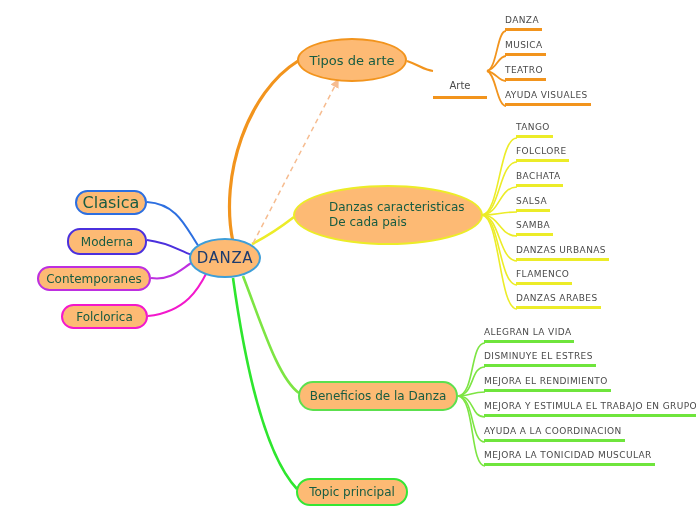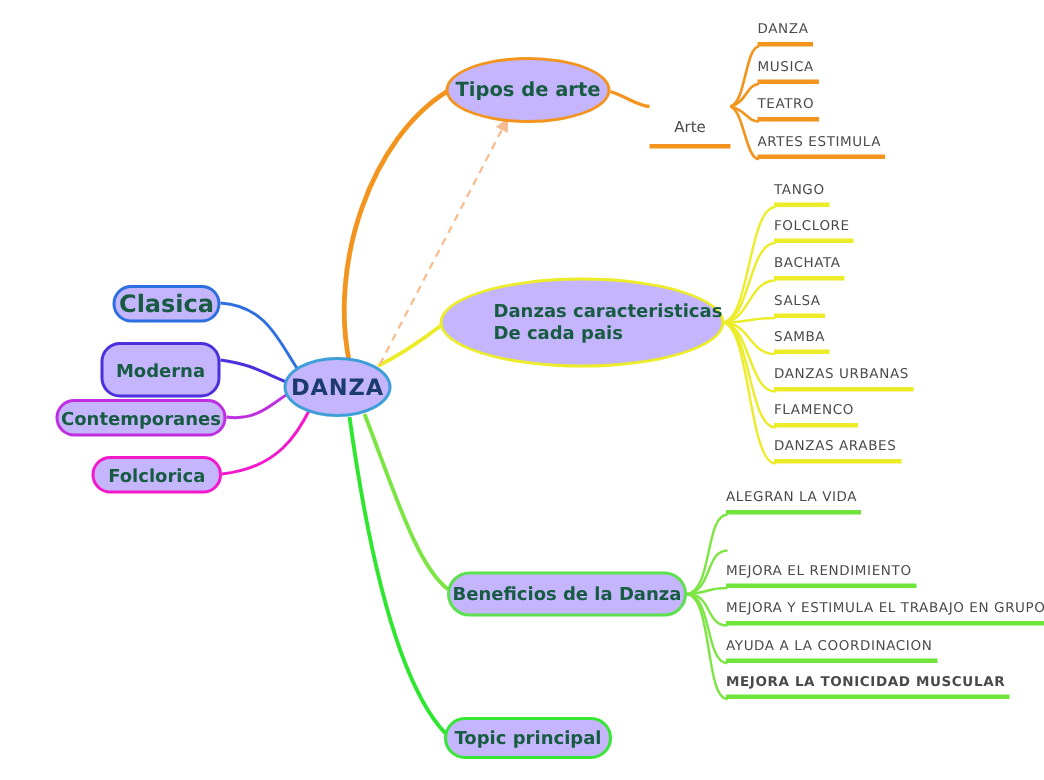--- a/index.html
+++ b/index.html
@@ -2,31 +2,31 @@
 <html><head>
 <meta charset="utf-8">
 <style>
   html,body{margin:0;padding:0;background:#ffffff;}
   .canvas{
     position:relative;width:696px;height:520px;background:#ffffff;overflow:hidden;
     font-family:"DejaVu Sans","Liberation Sans",sans-serif;
   }
   .wires{position:absolute;top:0;left:0;}
   .node{
-    position:absolute;box-sizing:border-box;background:#c4b5fd;
+    position:absolute;box-sizing:border-box;background:#fdba74;
     display:flex;align-items:center;justify-content:center;
-    font-weight:bold;color:#175C42;white-space:nowrap;
+    font-weight:normal;color:#175C42;white-space:nowrap;
   }
   .ellipse{border-radius:50%;}
   .center-node{
     left:189px;top:238px;width:72px;height:40px;border:2px solid #3E9ED8;
     font-size:15px;letter-spacing:.6px;color:#1D3C6E;z-index:3;
   }
   .n-clasica{left:75px;top:190px;width:72px;height:25px;border:2px solid #2D6FE0;font-size:16px;border-radius:13px;}
-  .n-moderna{left:67px;top:228px;width:80px;height:37px;border:2px solid #4B30DD;font-size:12px;border-radius:13px;}
+  .n-moderna{left:67px;top:228px;width:80px;height:27px;border:2px solid #4B30DD;font-size:12px;border-radius:13px;}
   .n-contemporanes{left:37px;top:266px;width:114px;height:25px;border:2px solid #BD2FE0;font-size:12px;border-radius:13px;}
   .n-folclorica{left:61px;top:304px;width:87px;height:25px;border:2px solid #F318CC;font-size:12px;border-radius:13px;}
   .n-tipos{left:297px;top:38px;width:110px;height:44px;border:2px solid #F2941D;font-size:13px;}
   .n-danzas{left:293px;top:185px;width:190px;height:60px;border:2px solid #ECEC28;font-size:12px;
             justify-content:flex-start;padding-left:34px;line-height:15px;}
   .n-beneficios{left:298px;top:381px;width:160px;height:30px;border:2px solid #5CE04E;font-size:12px;border-radius:16px;}
   .n-topic{left:296px;top:478px;width:112px;height:28px;border:2px solid #35E635;font-size:12px;border-radius:15px;}
   .item{
     position:absolute;font-size:9px;line-height:10px;letter-spacing:.4px;color:#4A4A4A;
     white-space:nowrap;padding:0 3px 3px 0;border-bottom:3px solid #000;z-index:2;
@@ -104,30 +104,31 @@
   </div>
 
   <div class="node n-beneficios">Beneficios de la Danza</div>
   <div class="node n-topic">Topic principal</div>
 
   <div class="arte-label">Arte</div>
 
   <div class="item u-orange" style="left:505px;top:15px;">DANZA</div>
   <div class="item u-orange" style="left:505px;top:40px;">MUSICA</div>
   <div class="item u-orange" style="left:505px;top:65px;">TEATRO</div>
-  <div class="item u-orange" style="left:505px;top:90px;">ARTES ESTIMULA</div>
+  <div class="item u-orange" style="left:505px;top:90px;">AYUDA VISUALES</div>
 
   <div class="item u-yellow" style="left:516px;top:122px;">TANGO</div>
   <div class="item u-yellow" style="left:516px;top:146px;">FOLCLORE</div>
   <div class="item u-yellow" style="left:516px;top:171px;">BACHATA</div>
   <div class="item u-yellow" style="left:516px;top:196px;">SALSA</div>
   <div class="item u-yellow" style="left:516px;top:220px;">SAMBA</div>
   <div class="item u-yellow" style="left:516px;top:245px;">DANZAS URBANAS</div>
   <div class="item u-yellow" style="left:516px;top:269px;">FLAMENCO</div>
   <div class="item u-yellow" style="left:516px;top:293px;">DANZAS  ARABES</div>
 
   <div class="item u-green" style="left:484px;top:327px;">ALEGRAN LA VIDA</div>
+  <div class="item u-green" style="left:484px;top:351px;">DISMINUYE EL ESTRES</div>
   <div class="item u-green" style="left:484px;top:376px;">MEJORA EL RENDIMIENTO</div>
   <div class="item u-green" style="left:484px;top:401px;">MEJORA Y ESTIMULA EL TRABAJO EN GRUPO</div>
   <div class="item u-green" style="left:484px;top:426px;">AYUDA A LA COORDINACION</div>
-  <div class="item u-green" style="left:484px;top:450px;font-weight:bold;">MEJORA LA TONICIDAD MUSCULAR</div>
+  <div class="item u-green" style="left:484px;top:450px;">MEJORA LA TONICIDAD MUSCULAR</div>
 
 </div>
 
 </body></html>

